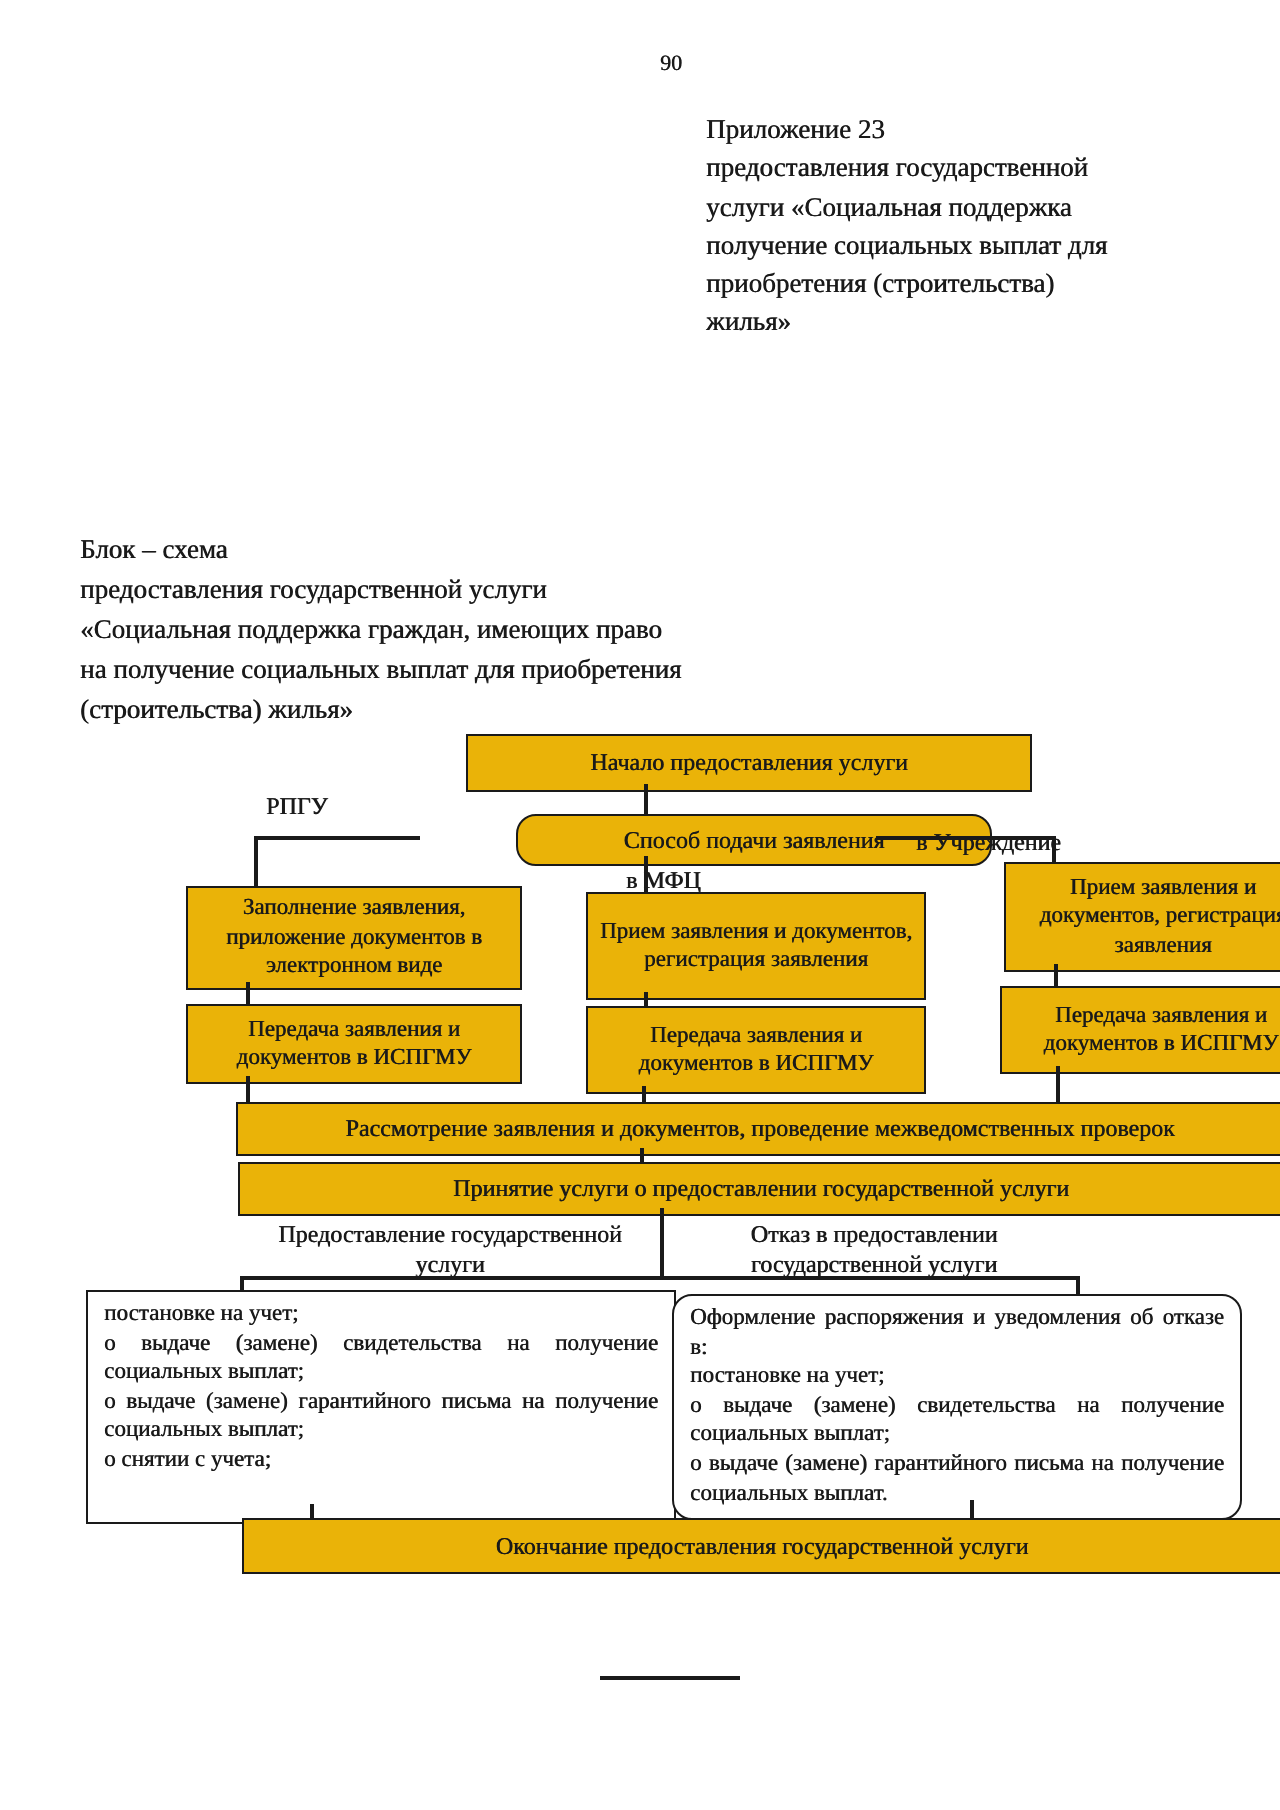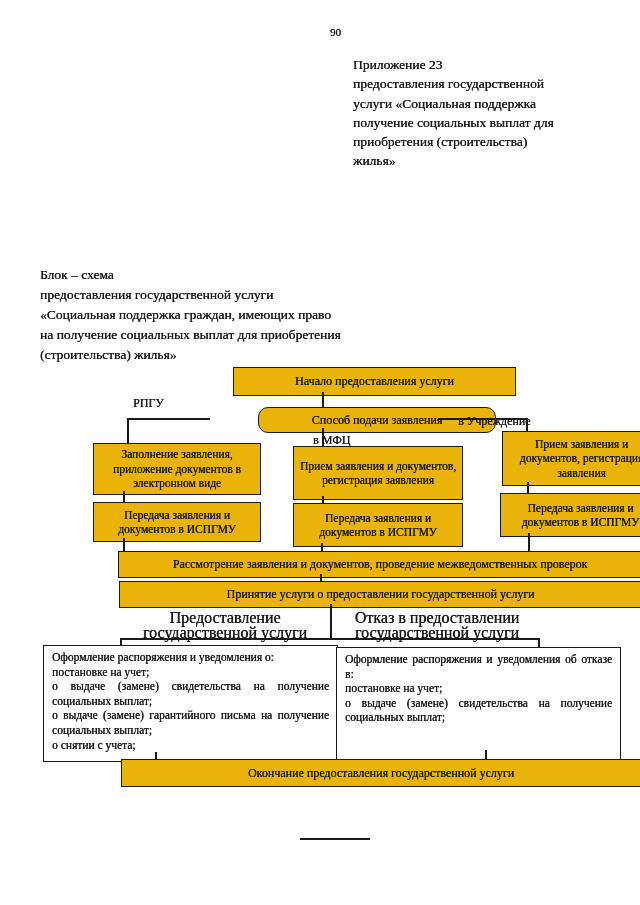--- a/index.html
+++ b/index.html
@@ -18,21 +18,21 @@
   }
   .box.single { font-size:12px; }
   .outcome {
     position:absolute; border:1.6px solid #1a1a1a; background:#fff;
     font-size:11.5px; line-height:14.6px; padding:4px 8px;
   }
   .outcome div { text-align:justify; text-align-last:left; }
   .vl { position:absolute; width:1.5px; background:#1a1a1a; }
   .hl { position:absolute; height:1.5px; background:#1a1a1a; }
   .lbl { position:absolute; font-size:12px; line-height:14px; white-space:nowrap;text-align:center; }
-  .blbl { position:absolute; font-size:16px; line-height:15px; text-align:center; }
+  .blbl { position:absolute; font-size:12px; line-height:15px; text-align:center; }
 </style>
 </head>
 <body>
 
 <div class="page">
 
   <div class="pagenum" style="left:330px; top:26px;">90</div>
 
   <div class="annex">
     <div>Приложение 23</div>
@@ -68,31 +68,31 @@
   <div class="box" style="left:454px; top:431px; width:149px; height:51px;">Прием заявления и документов, регистрация заявления</div>
   <div class="box" style="left:452px; top:493px; width:151px; height:40px;">Передача заявления и документов в ИСПГМУ</div>
 
   <div class="box single" style="left:70px; top:551px; width:514px; height:23px;">Рассмотрение заявления и документов, проведение межведомственных проверок</div>
   <div class="box single" style="left:71px; top:581px; width:513px; height:23px;">Принятие услуги о предоставлении государственной услуги</div>
 
   <div class="blbl" style="left:125px; top:610px; width:200px;">Предоставление государственной услуги</div>
   <div class="blbl" style="left:337px; top:610px; width:200px;">Отказ в предоставлении государственной услуги</div>
 
   <div class="outcome" style="left:43px; top:645px; width:277px; height:107px;">
-    <div>Оформление распоряжения и уведомления о:</div>
     <div>постановке на учет;</div>
     <div>о выдаче (замене) свидетельства на получение социальных выплат;</div>
     <div>о выдаче (замене) гарантийного письма на получение социальных выплат;</div>
     <div>о снятии с учета;</div>
   </div>
 
-  <div class="outcome" style="left:336px; top:647px; width:267px; height:103px;">
+  <div class="outcome" style="left:336px; top:647px; width:267px; height:103px;border-radius:10px;">
     <div>Оформление распоряжения и уведомления об отказе в:</div>
     <div>постановке на учет;</div>
     <div>о выдаче (замене) свидетельства на получение социальных выплат;</div>
+    <div>о выдаче (замене) гарантийного письма на получение социальных выплат.</div>
   </div>
 
   <div class="box single" style="left:73px; top:759px; width:510px; height:24px;">Окончание предоставления государственной услуги</div>
 
   <div class="vl" style="left:322px; top:392px; height:15px;"></div>
   <div class="vl" style="left:322px; top:428px; height:18px;"></div>
   <div class="hl" style="left:127px; top:418px; width:83px;"></div>
   <div class="vl" style="left:127px; top:418px; height:25px;"></div>
   <div class="hl" style="left:438px; top:418px; width:89px;"></div>
   <div class="vl" style="left:526px; top:418px; height:13px;"></div>

